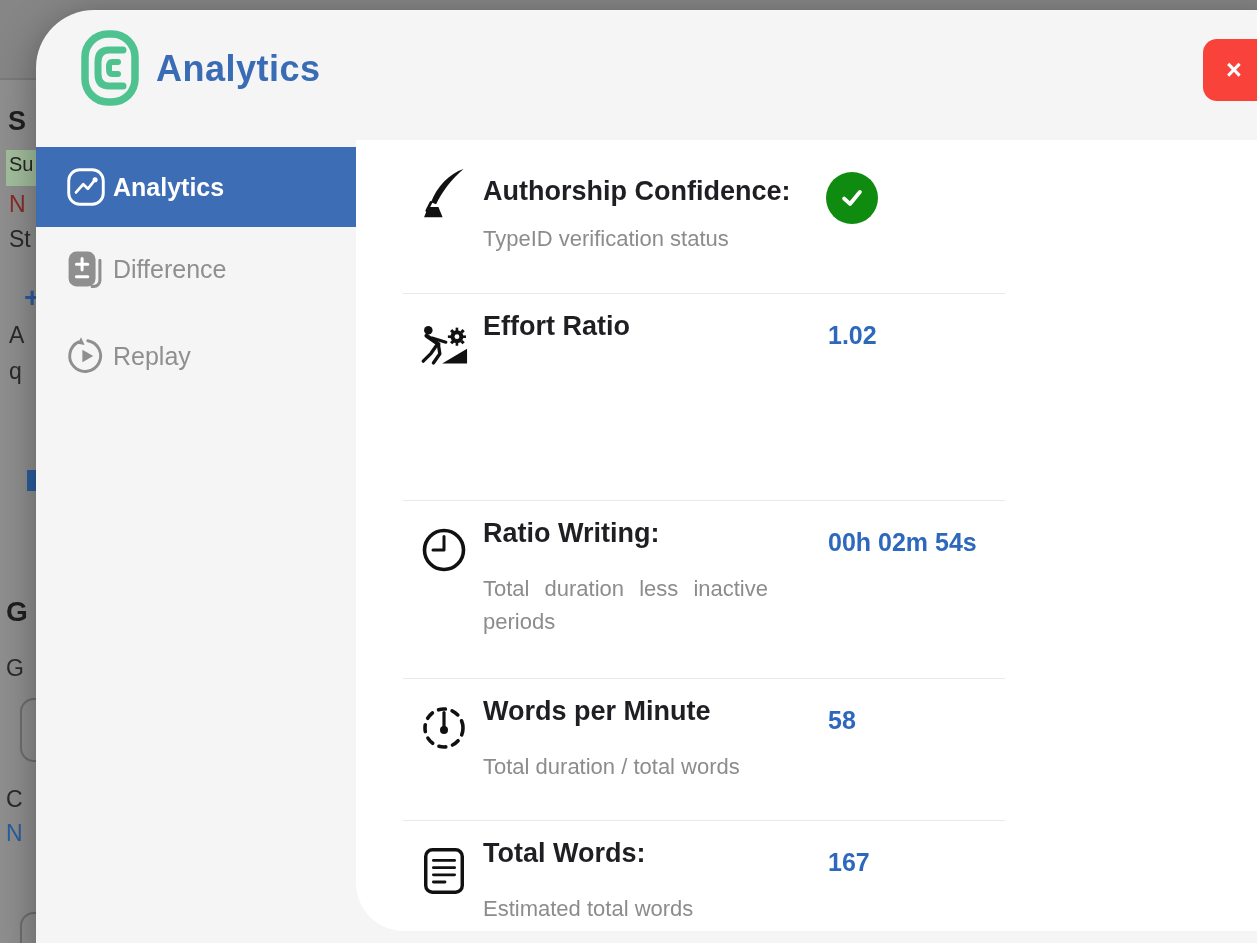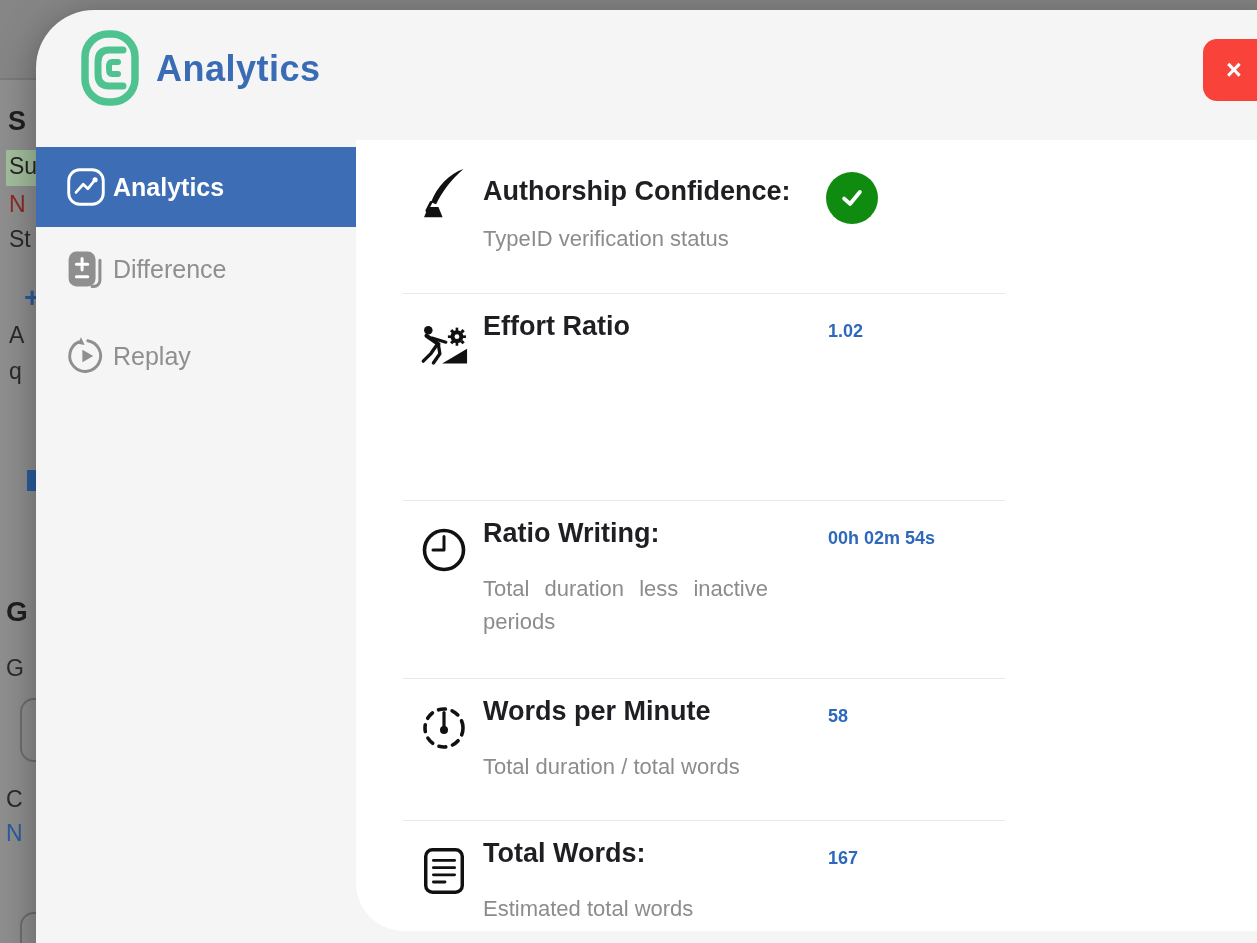--- a/index.html
+++ b/index.html
@@ -11,21 +11,21 @@
   }
 
   
   .bg-topbar {
     position:absolute; left:0; top:0; width:1257px; height:80px;
     background:#868686; border-bottom:2px solid #7b7b7b;
   }
   .bg-frag { position:absolute; white-space:nowrap; }
   .frag-s    { left:8px;  top:106px; font-size:27px; font-weight:700; color:#1f1f1f; }
   .frag-su-hl{ left:6px;  top:150px; width:32px; height:36px; background:#a3bf9d; }
-  .frag-su   { left:9px;  top:153px; font-size:23px; color:#262626; }
+  .frag-su   { left:9px;  top:153px; font-size:20px; color:#262626; }
   .frag-n1   { left:9px;  top:191px; font-size:23px; color:#8b2a26; }
   .frag-st   { left:9px;  top:226px; font-size:23px; color:#2a2a2a; }
   .frag-plus { left:24px; top:282px; font-size:28px; font-weight:700; color:#2b5c9e; }
   .frag-a    { left:9px;  top:322px; font-size:23px; color:#2a2a2a; }
   .frag-q    { left:9px;  top:358px; font-size:23px; color:#2a2a2a; }
   .frag-bluebtn { left:27px; top:470px; width:11px; height:21px; background:#2a5d9e; }
   .frag-g1   { left:6px;  top:596px; font-size:28px; font-weight:700; color:#1f1f1f; }
   .frag-g2   { left:6px;  top:655px; font-size:23px; color:#2a2a2a; }
   .frag-input1 { left:20px; top:698px; width:40px; height:64px; border:2px solid #6f6f6f; border-radius:14px; }
   .frag-c    { left:6px;  top:786px; font-size:23px; color:#2a2a2a; }
@@ -88,21 +88,21 @@
     font-size:27px; font-weight:600; color:#1f1f23; white-space:nowrap;
   }
   .row-1 .row-title { top:36px; }
   .row-sub {
     position:absolute; left:127px; top:72px; width:285px;
     font-size:22px; line-height:33px; color:#8c8c8c; text-align:justify;
   }
   .row-1 .row-sub { top:82px; width:320px; text-align:left; }
   .row-value {
     position:absolute; left:472px; top:28px;
-    font-size:18px; font-weight:600; color:#2d68bd; white-space:nowrap;
+    font-size:25px; font-weight:600; color:#2d68bd; white-space:nowrap;
   }
   .check-circle {
     position:absolute; left:470px; top:32px; width:52px; height:52px;
     background:#0f8c0f; border-radius:50%;
     display:flex; align-items:center; justify-content:center;
   }
 </style>
 </head>
 <body>
 

